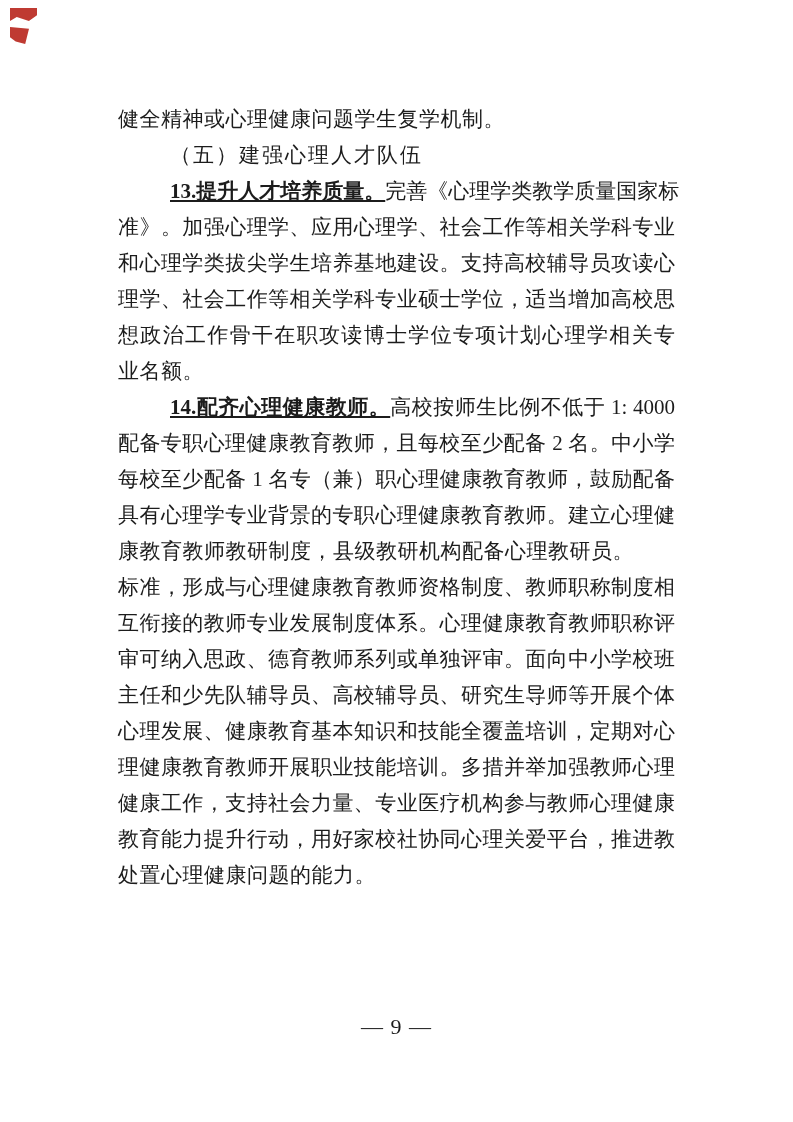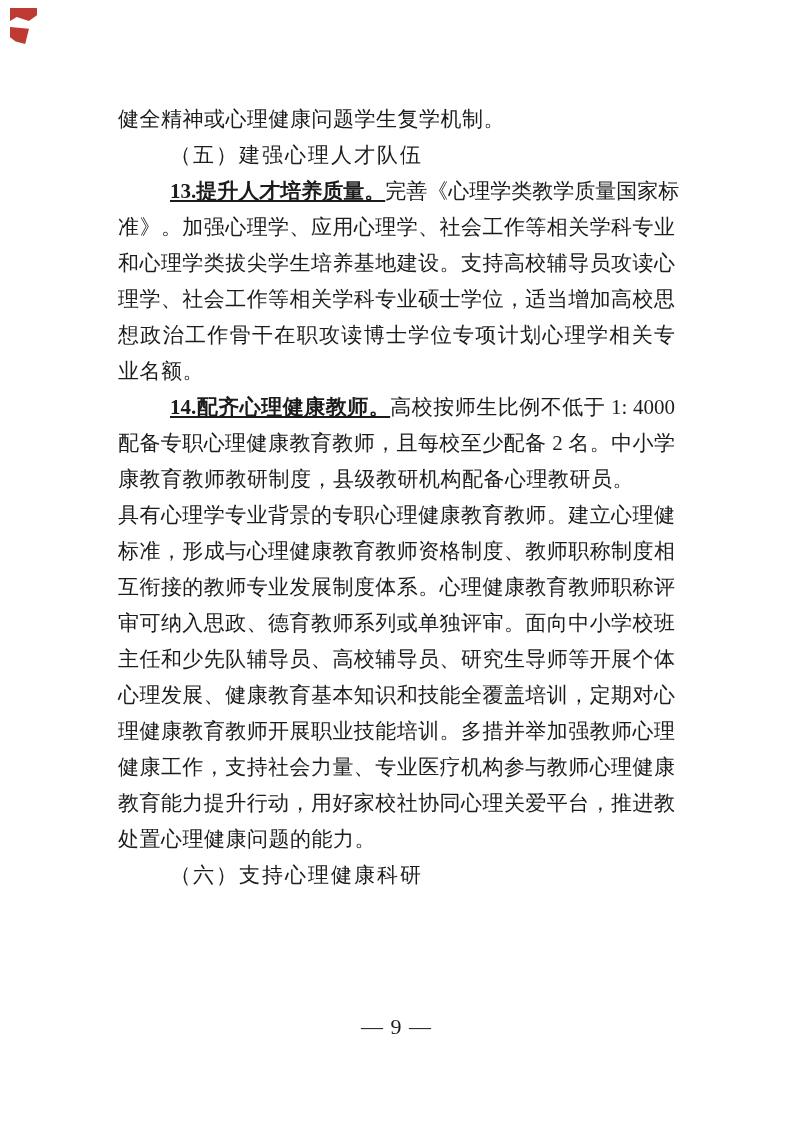--- a/index.html
+++ b/index.html
@@ -92,32 +92,32 @@
 
     <div class="line indent fill"><span class="lead">13.提升人才培养质量。</span><span>完善《心理学类教学质量国家标</span></div>
     <div class="line fill"><span>准》。加强心理学、应用心理学、社会工作等相关学科专业</span></div>
     <div class="line fill"><span>和心理学类拔尖学生培养基地建设。支持高校辅导员攻读心</span></div>
     <div class="line fill"><span>理学、社会工作等相关学科专业硕士学位，适当增加高校思</span></div>
     <div class="line fill"><span>想政治工作骨干在职攻读博士学位专项计划心理学相关专</span></div>
     <div class="line"><span>业名额。</span></div>
 
     <div class="line indent fill"><span class="lead">14.配齐心理健康教师。</span><span>高校按师生比例不低于 1: 4000</span></div>
     <div class="line fill"><span>配备专职心理健康教育教师，且每校至少配备 2 名。中小学</span></div>
+    <div class="line fill"><span>每校至少配备 1 名专（兼）职心理健康教育教师，鼓励配备</span></div>
+    <div class="line fill"><span>具有心理学专业背景的专职心理健康教育教师。建立心理健</span></div>
     <div class="line"><span>康教育教师教研制度，县级教研机构配备心理教研员。</span></div>
-    <div class="line fill"><span>具有心理学专业背景的专职心理健康教育教师。建立心理健</span></div>
 
     <div class="line fill"><span>标准，形成与心理健康教育教师资格制度、教师职称制度相</span></div>
     <div class="line fill"><span>互衔接的教师专业发展制度体系。心理健康教育教师职称评</span></div>
     <div class="line fill"><span>审可纳入思政、德育教师系列或单独评审。面向中小学校班</span></div>
     <div class="line fill"><span>主任和少先队辅导员、高校辅导员、研究生导师等开展个体</span></div>
     <div class="line fill"><span>心理发展、健康教育基本知识和技能全覆盖培训，定期对心</span></div>
     <div class="line fill"><span>理健康教育教师开展职业技能培训。多措并举加强教师心理</span></div>
     <div class="line fill"><span>健康工作，支持社会力量、专业医疗机构参与教师心理健康</span></div>
     <div class="line fill"><span>教育能力提升行动，用好家校社协同心理关爱平台，推进教</span></div>
     <div class="line"><span>处置心理健康问题的能力。</span></div>
 
-    <div class="line indent kai"><span>（六）支持心理健康科研</span></div>
 
   </div>
 
   <div class="page-number">— 9 —</div>
 
 </div>
 
 </body></html>

